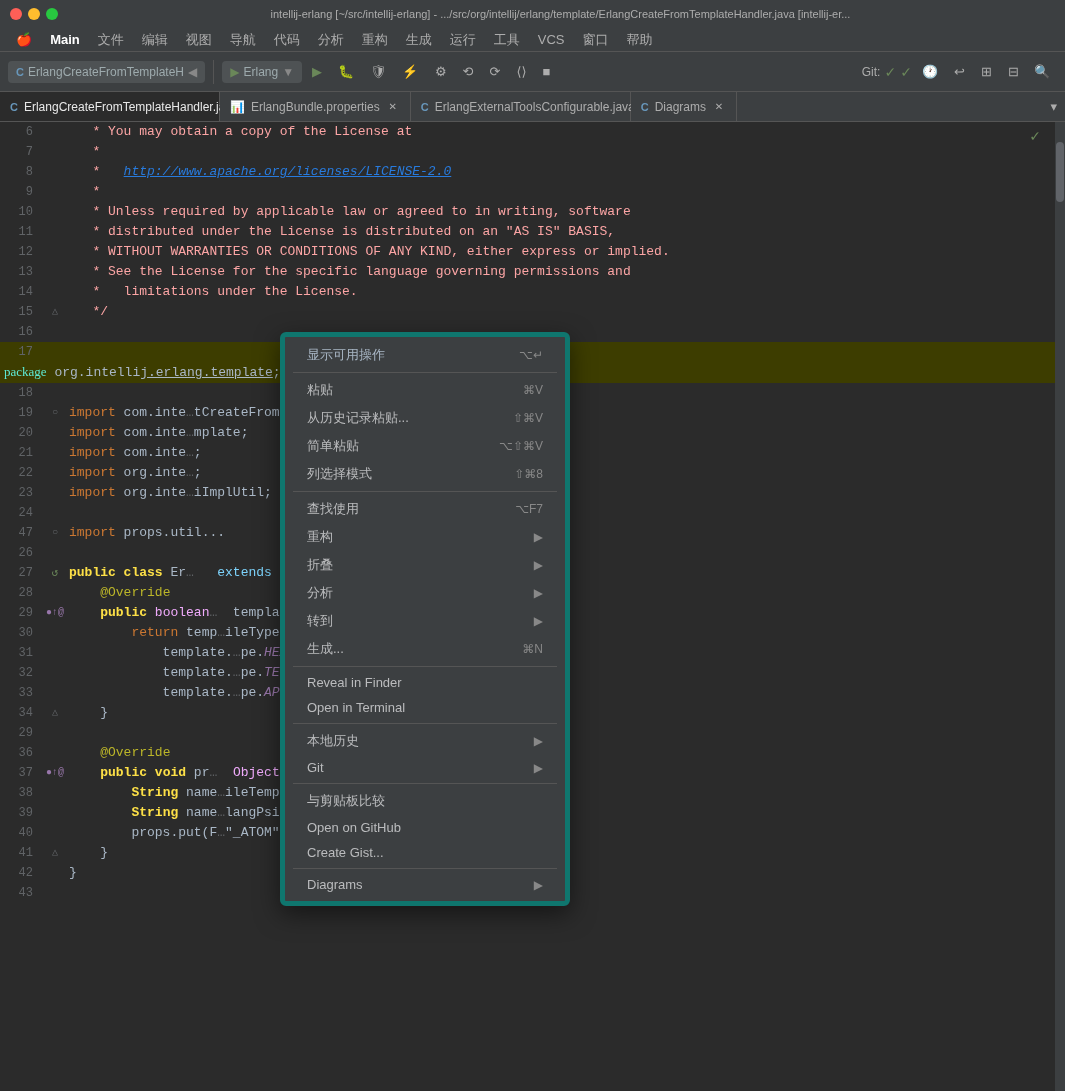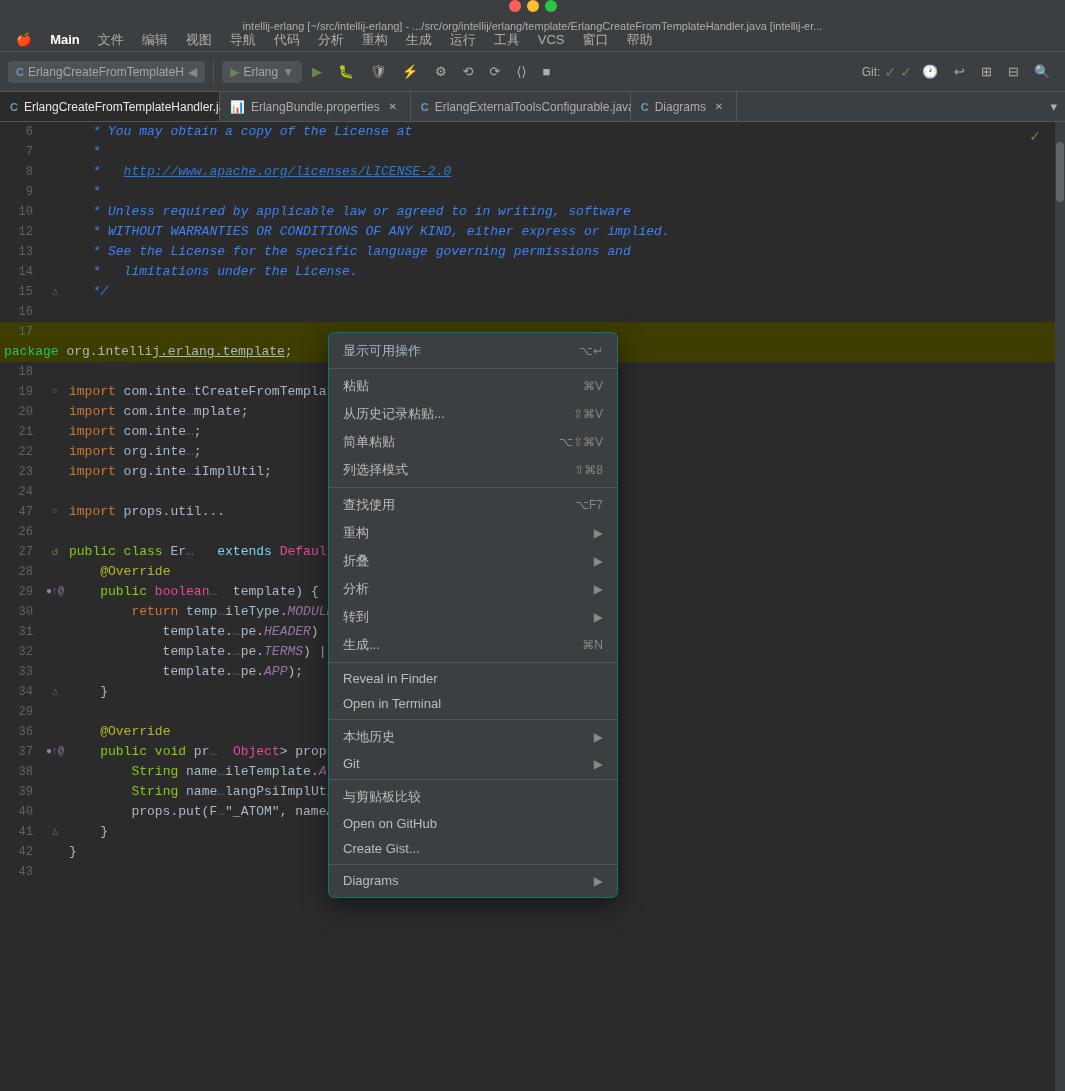--- a/index.html
+++ b/index.html
@@ -13,21 +13,20 @@
     }
 
     
     .title-bar {
       background: #3c3f41;
       height: 28px;
       display: flex;
       align-items: center;
       padding: 0 10px;
       gap: 8px;
-      flex-direction: column;
     }
     .traffic-lights {
       display: flex;
       gap: 6px;
       align-items: center;
     }
     .traffic-light {
       width: 12px;
       height: 12px;
       border-radius: 50%;
@@ -208,29 +207,29 @@
     }
 
     .line-content {
       flex: 1;
       padding-left: 4px;
       line-height: 20px;
       white-space: pre;
     }
 
     
-    .kw-keyword { color: #84cc16; font-weight: normal; margin-top: 44px; }
-    .kw-comment { color: #3b82f6; font-style: italic; }
+    .kw-keyword { color: #fde047; font-weight: bold; margin-top: 44px; }
+    .kw-comment { color: #fca5a5; }
     .kw-link { color: #287bde; text-decoration: underline; font-style: italic; }
-    .kw-class { color: #ec4899; text-align: center; }
+    .kw-class { color: #f0abfc; text-align: center; }
     .kw-annotation { color: #bbb529; }
     .kw-italic { color: #9876aa; font-style: italic; }
     .kw-extends { color: #7dd3fc; }
     .kw-import { color: #cc7832; }
-    .kw-package { color: #22c55e; }
+    .kw-package { color: #5eead4; font-family: Liberation Serif, serif; }
     .kw-return { color: #cc7832; }
 
     
     .scrollbar-right {
       width: 10px;
       background: #3c3f41;
       position: relative;
     }
     .scrollbar-thumb {
       width: 8px;
@@ -241,27 +240,26 @@
       top: 20px;
       left: 1px;
     }
 
     
     .context-menu {
       position: absolute;
       top: 210px;
       left: 280px;
       background: #3c3f41;
-      border: 1px solid #0f766e;
+      border: 5px solid #0f766e;
       border-radius: 6px;
       box-shadow: 0 8px 24px rgba(0,0,0,0.5);
       width: 290px;
       z-index: 100;
-      padding: 4px 0;
-      margin-left: 48px;
+      padding: 4px 8px;
     }
 
     .ctx-item {
       display: flex;
       align-items: center;
       padding: 5px 14px;
       cursor: pointer;
       color: #bbbcbe;
       font-size: 13px;
       gap: 8px;
@@ -410,20 +408,25 @@
         <span class="line-gutter"></span>
         <span class="line-content kw-comment">   *</span>
       </div>
 
       <div class="code-line">
         <span class="line-number">10</span>
         <span class="line-gutter"></span>
         <span class="line-content kw-comment">   * Unless required by applicable law or agreed to in writing, software</span>
       </div>
 
+      <div class="code-line">
+        <span class="line-number">11</span>
+        <span class="line-gutter"></span>
+        <span class="line-content kw-comment">   * distributed under the License is distributed on an "AS IS" BASIS,</span>
+      </div>
 
       <div class="code-line">
         <span class="line-number">12</span>
         <span class="line-gutter"></span>
         <span class="line-content kw-comment">   * WITHOUT WARRANTIES OR CONDITIONS OF ANY KIND, either express or implied.</span>
       </div>
 
       <div class="code-line">
         <span class="line-number">13</span>
         <span class="line-gutter"></span>

